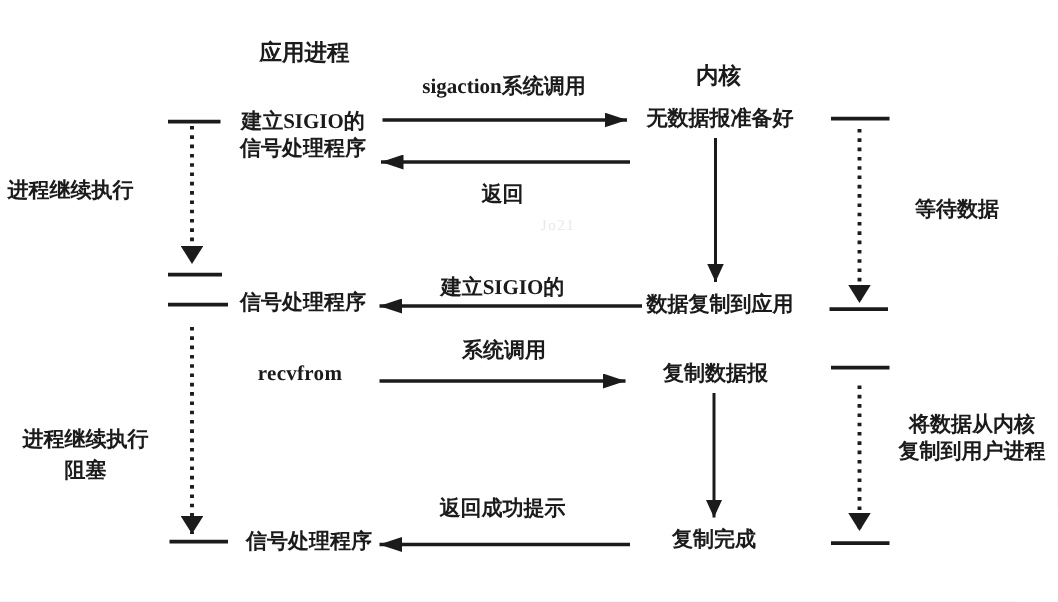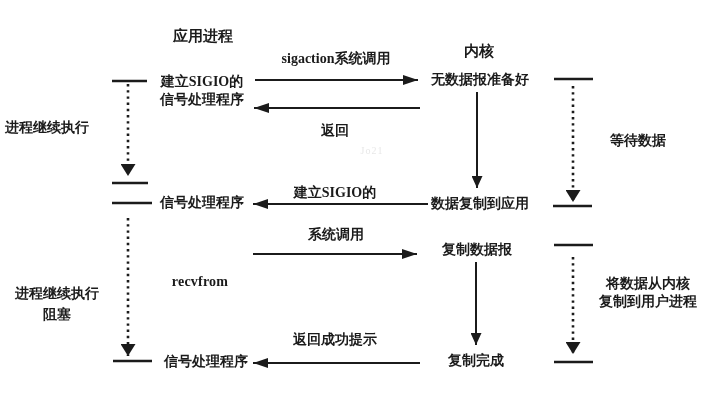--- a/index.html
+++ b/index.html
@@ -22,21 +22,21 @@
     position:absolute;
     font-size:14px;
     font-weight:600;
     line-height:18px;
     white-space:nowrap;
     transform:translateX(-50%);
     text-align:center;
     color:var(--ink);
   }
   .hdr{font-size:15px;font-weight:700;line-height:17px;}
-  .mono-latin{letter-spacing:0.2px;margin-top:32px;}
+  .mono-latin{letter-spacing:0.2px;}
   .note3{line-height:21px;}
   .watermark{
     position:absolute;
     font-size:10px;
     font-weight:400;
     color:var(--wm);
     transform:translateX(-50%);
     letter-spacing:1px;
   }
 </style>

